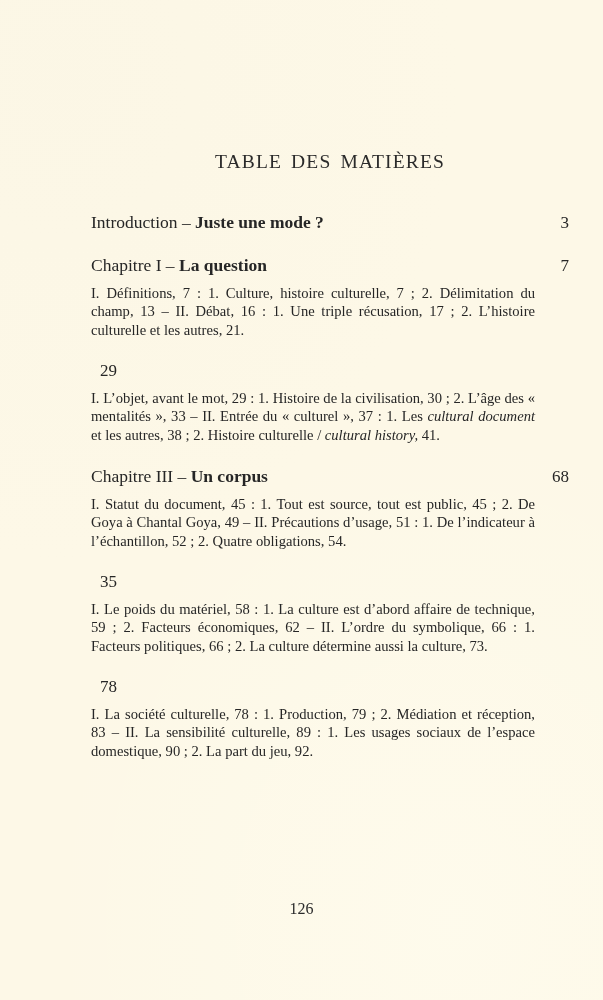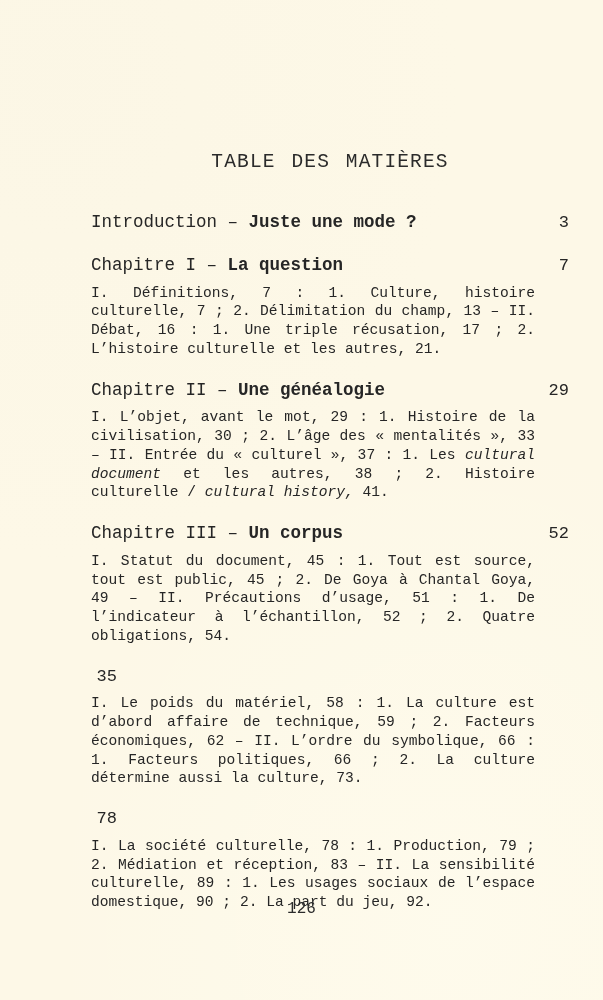--- a/index.html
+++ b/index.html
@@ -22,21 +22,20 @@
     pointer-events: none;
     background:
       radial-gradient(ellipse 120% 90% at 75% 92%, rgba(255,253,240,0.55) 0%, rgba(255,253,240,0) 55%),
       radial-gradient(ellipse 110% 80% at 10% 8%, rgba(250,245,228,0.5) 0%, rgba(250,245,228,0) 60%);
   }
 
   .page {
     position: absolute;
     inset: 0;
     padding: 16px;
-    font-family: Liberation Mono, monospace;
   }
 
   .toc-title {
     position: absolute;
     top: 151px;
     left: 91px;
     width: 478px;
     text-align: center;
     font-size: 19.5px;
     letter-spacing: 1.15px;
@@ -129,30 +128,29 @@
     <div class="entry">
       <div class="entry-head">
         <span class="head-text"><span class="roman">Chapitre I – </span><span class="bold">La question</span></span>
         <span class="page-num">7</span>
       </div>
       <div class="entry-body">I. Définitions, 7 : 1. Culture, histoire culturelle, 7 ; 2. Délimitation du champ, 13 – II. Débat, 16 : 1. Une triple récusation, 17 ; 2. L’histoire culturelle et les autres, 21.</div>
     </div>
 
     <div class="entry">
       <div class="entry-head">
-        <span class="head-text"><span class="roman">Chapitre II – </span><span class="bold">Une généalogie</span></span>
         <span class="page-num">29</span>
       </div>
       <div class="entry-body">I. L’objet, avant le mot, 29 : 1. Histoire de la civilisation, 30 ; 2. L’âge des « mentalités », 33 – II. Entrée du « culturel », 37 : 1. Les <i>cultural document</i> et les autres, 38 ; 2. Histoire culturelle / <i>cultural history,</i> 41.</div>
     </div>
 
     <div class="entry">
       <div class="entry-head">
         <span class="head-text"><span class="roman">Chapitre III – </span><span class="bold">Un corpus</span></span>
-        <span class="page-num">52</span>
+        <span class="page-num">68</span>
       </div>
       <div class="entry-body">I. Statut du document, 45 : 1. Tout est source, tout est public, 45 ; 2. De Goya à Chantal Goya, 49 – II. Précautions d’usage, 51 : 1. De l’indicateur à l’échantillon, 52 ; 2. Quatre obligations, 54.</div>
     </div>
 
     <div class="entry">
       <div class="entry-head">
         <span class="page-num">35</span>
       </div>
       <div class="entry-body">I. Le poids du matériel, 58 : 1. La culture est d’abord affaire de technique, 59 ; 2. Facteurs économiques, 62 – II. L’ordre du symbolique, 66 : 1. Facteurs politiques, 66 ; 2. La culture détermine aussi la culture, 73.</div>
     </div>

